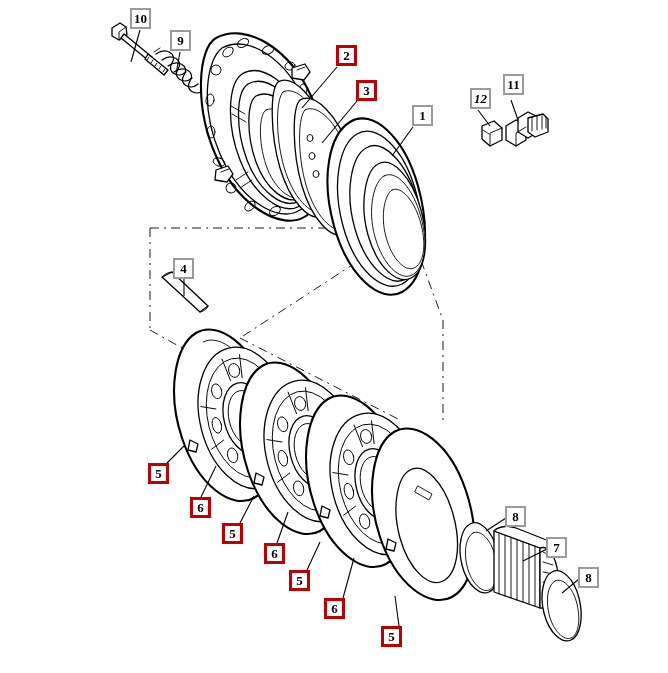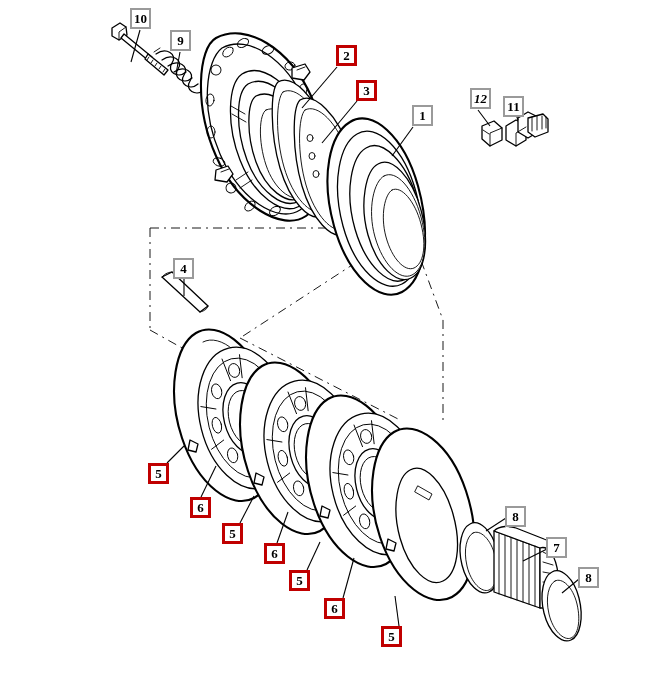--- a/index.html
+++ b/index.html
@@ -437,21 +437,21 @@
     </g>
   </svg>
 
   <div id="callout-layer">
       <div class="callout" style="left: 130px; top: 8px;">10</div>
       <div class="callout" style="left: 170px; top: 30px;">9</div>
       <div class="callout red" style="left: 336px; top: 45px;">2</div>
       <div class="callout red" style="left: 356px; top: 80px;">3</div>
       <div class="callout" style="left: 412px; top: 105px;">1</div>
       <div class="callout" style="left: 470px; top: 88px; font-style: italic;">12</div>
-      <div class="callout" style="left: 503px; top: 96px;">11</div>
+      <div class="callout" style="left: 503px; top: 74px;">11</div>
       <div class="callout" style="left: 173px; top: 258px;">4</div>
       <div class="callout red" style="left: 148px; top: 463px;">5</div>
       <div class="callout red" style="left: 190px; top: 497px;">6</div>
       <div class="callout red" style="left: 222px; top: 523px;">5</div>
       <div class="callout red" style="left: 264px; top: 543px;">6</div>
       <div class="callout red" style="left: 289px; top: 570px;">5</div>
       <div class="callout red" style="left: 324px; top: 598px;">6</div>
       <div class="callout red" style="left: 381px; top: 626px;">5</div>
       <div class="callout" style="left: 505px; top: 506px;">8</div>
       <div class="callout" style="left: 546px; top: 537px;">7</div>

